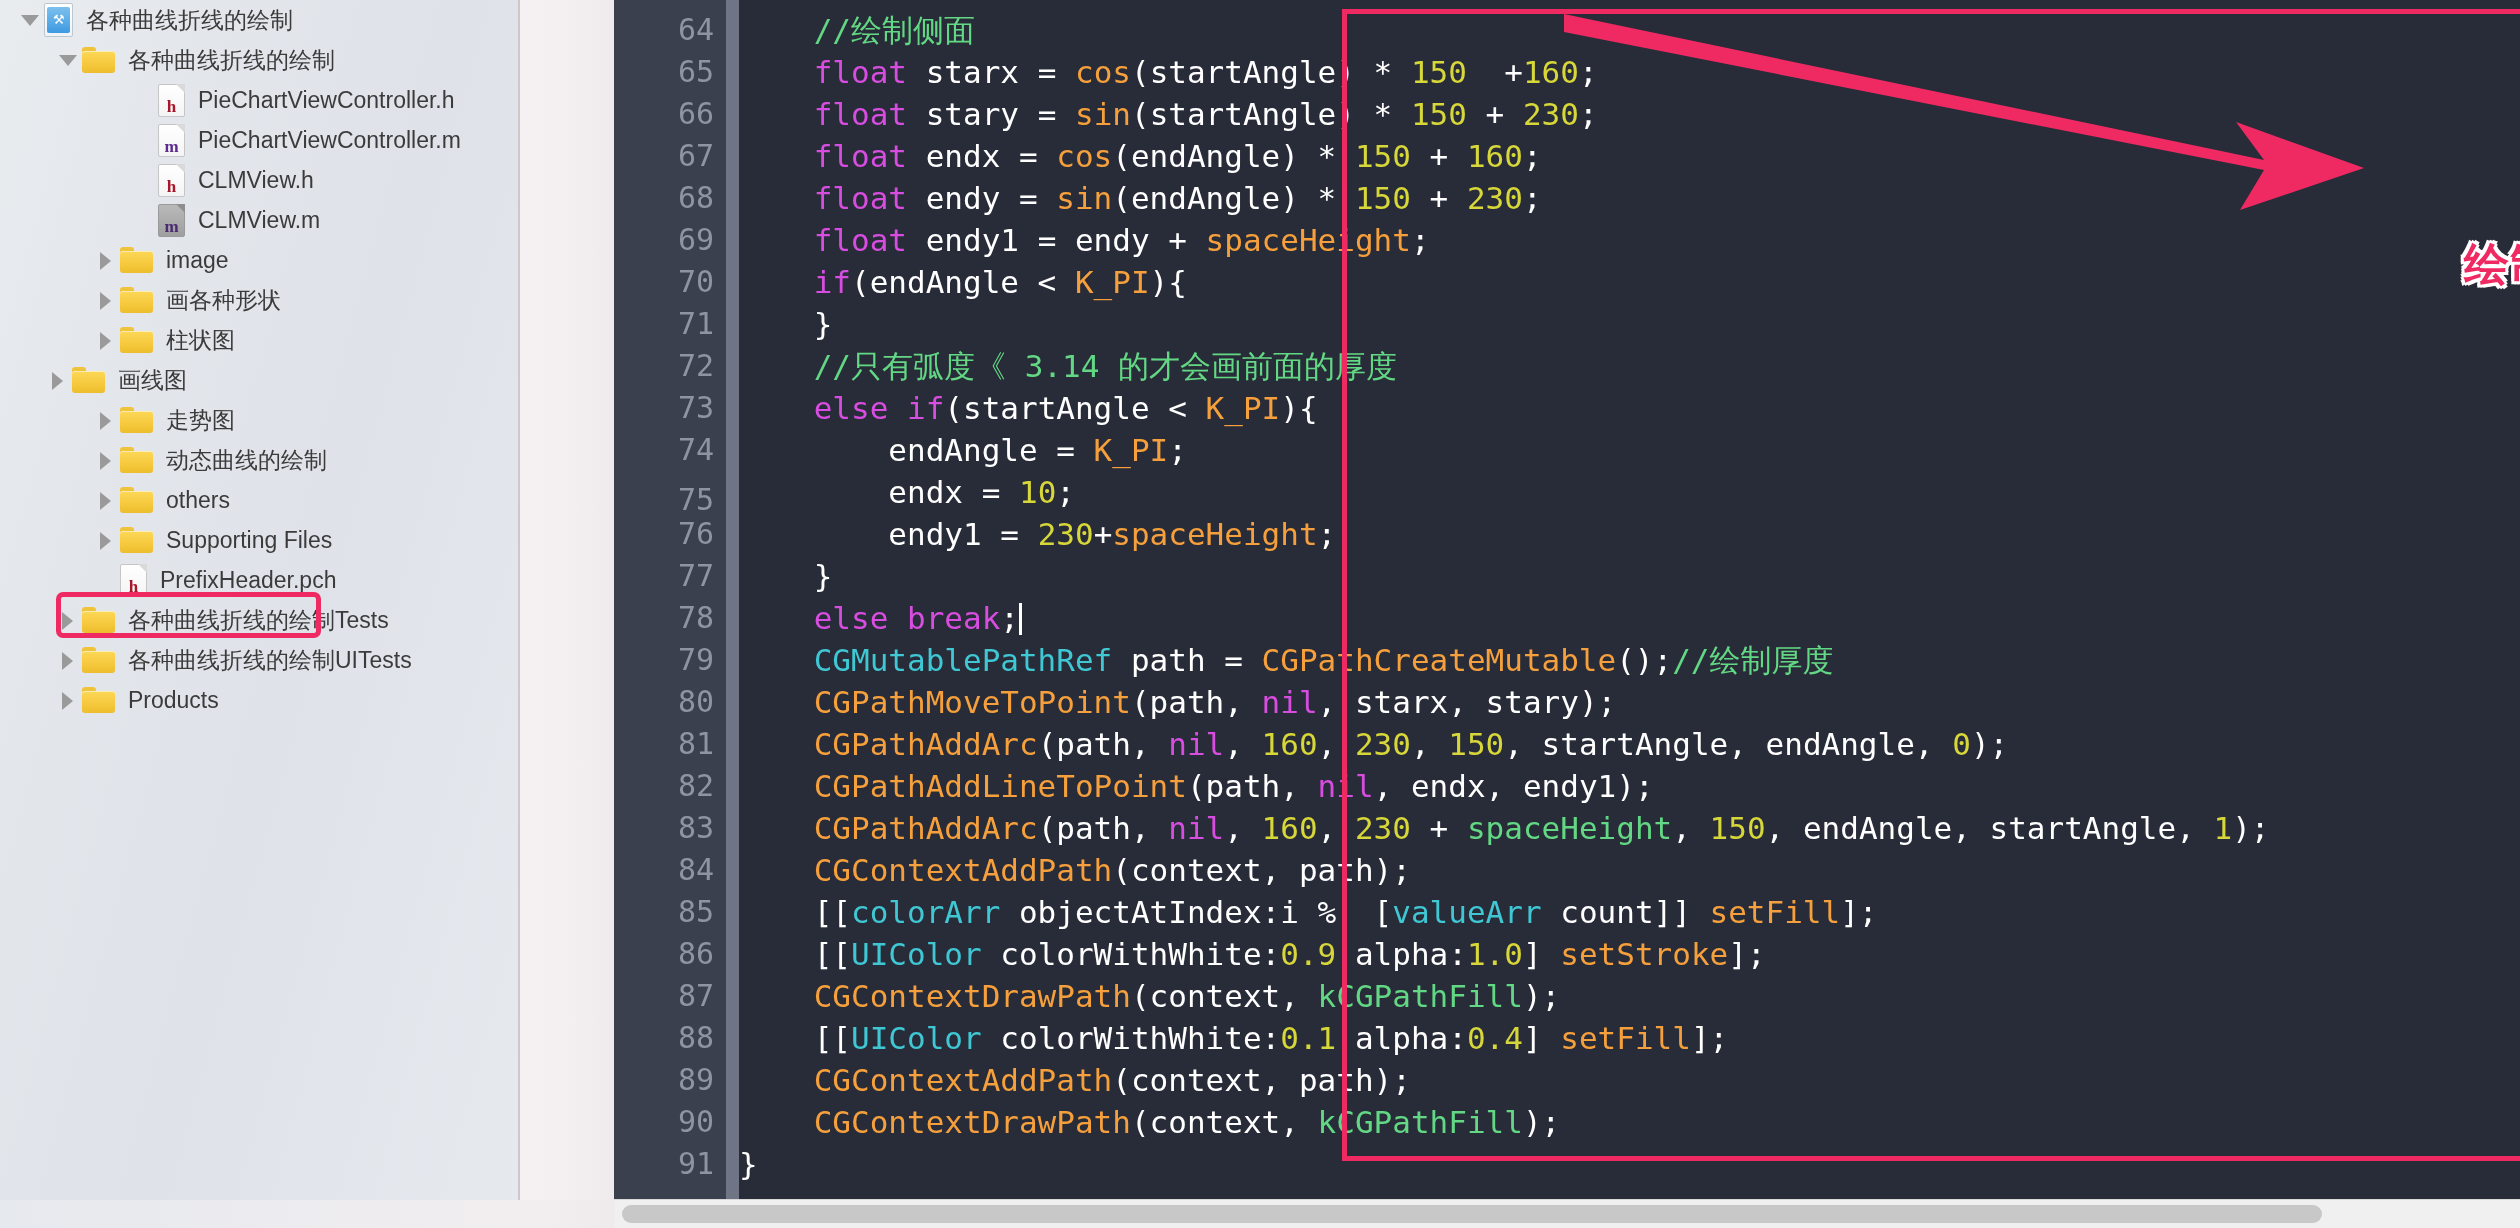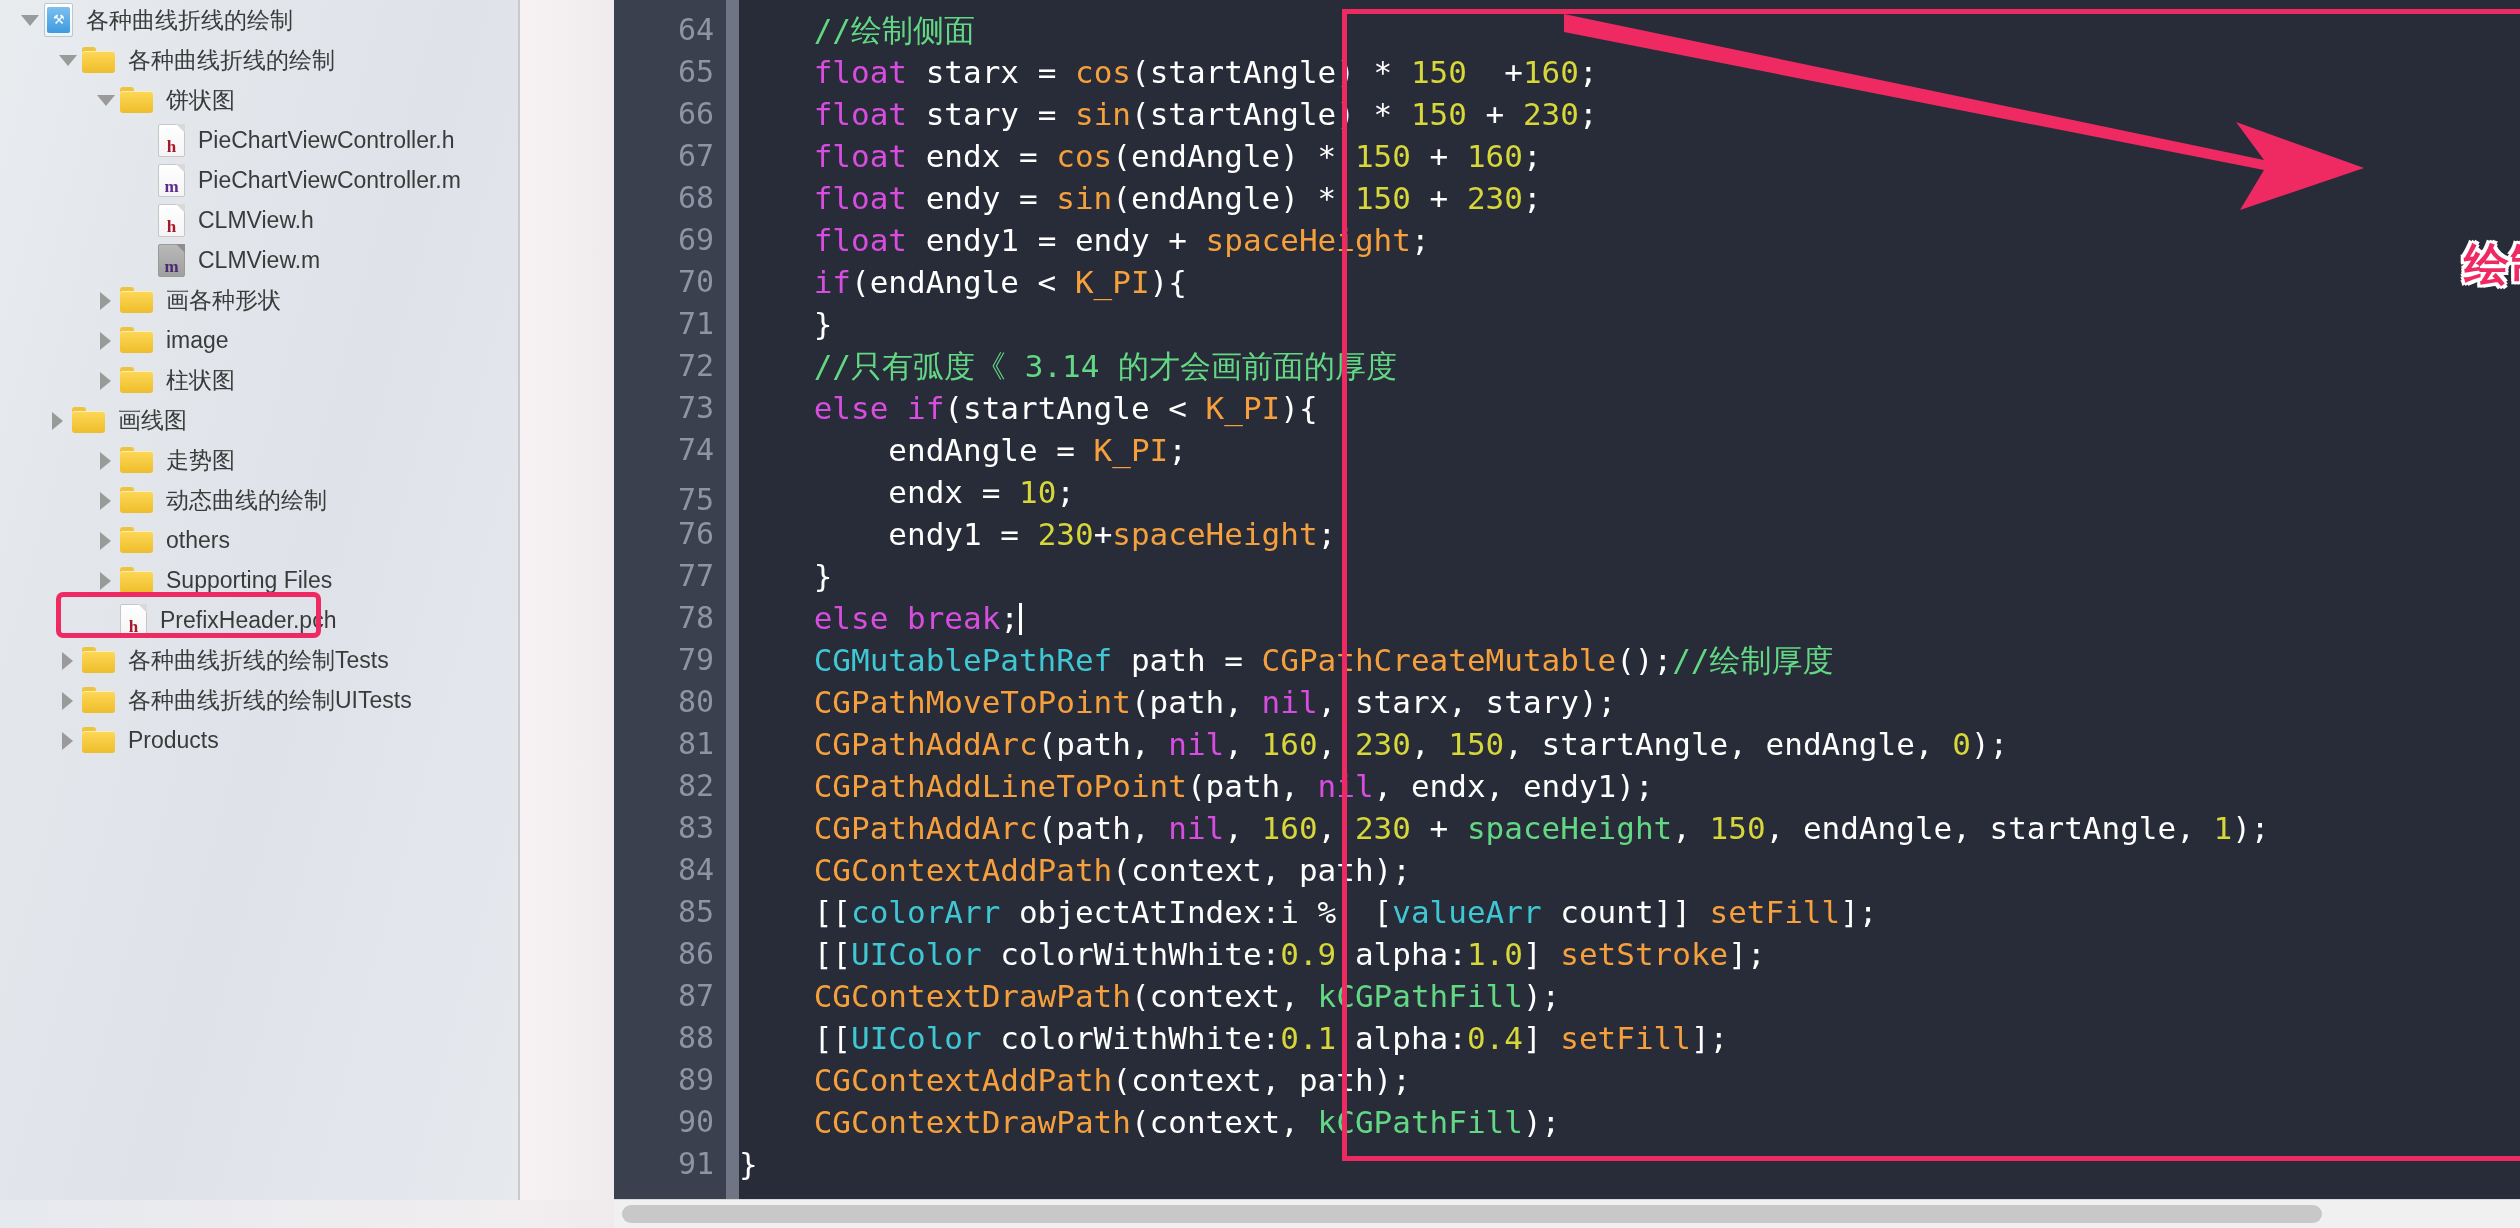--- a/index.html
+++ b/index.html
@@ -190,28 +190,20 @@
           <span class="sb-label">各种曲线折线的绘制</span>
         </div>
         <div class="sb-row" style="padding-left: 56px;">
           <span class="twisty tw-down"></span>
           <span class="ico ico-folder">
             <span class="tab"></span>
             <span class="body"></span>
           </span>
           <span class="sb-label">各种曲线折线的绘制</span>
         </div>
-        <div class="sb-row" style="padding-left: 94px;">
-          <span class="twisty tw-down"></span>
-          <span class="ico ico-folder">
-            <span class="tab"></span>
-            <span class="body"></span>
-          </span>
-          <span class="sb-label">饼状图</span>
-        </div>
         <div class="sb-row" style="padding-left: 132px;">
           <span class="twisty tw-none"></span>
           <span class="ico ico-file">
             <span class="page"></span>
             <span class="fold"></span>
             <span class="ltr ltr-h">h</span>
           </span>
           <span class="sb-label">PieChartViewController.h</span>
         </div>
         <div class="sb-row" style="padding-left: 132px;">
@@ -240,29 +232,29 @@
             <span class="ltr ltr-m">m</span>
           </span>
           <span class="sb-label">CLMView.m</span>
         </div>
         <div class="sb-row" style="padding-left: 94px;">
           <span class="twisty tw-right"></span>
           <span class="ico ico-folder">
             <span class="tab"></span>
             <span class="body"></span>
           </span>
+          <span class="sb-label">image</span>
+        </div>
+        <div class="sb-row" style="padding-left: 94px;">
+          <span class="twisty tw-right"></span>
+          <span class="ico ico-folder">
+            <span class="tab"></span>
+            <span class="body"></span>
+          </span>
           <span class="sb-label">画各种形状</span>
-        </div>
-        <div class="sb-row" style="padding-left: 94px;">
-          <span class="twisty tw-right"></span>
-          <span class="ico ico-folder">
-            <span class="tab"></span>
-            <span class="body"></span>
-          </span>
-          <span class="sb-label">image</span>
         </div>
         <div class="sb-row" style="padding-left: 94px;">
           <span class="twisty tw-right"></span>
           <span class="ico ico-folder">
             <span class="tab"></span>
             <span class="body"></span>
           </span>
           <span class="sb-label">柱状图</span>
         </div>
         <div class="sb-row" style="padding-left: 46px;">

